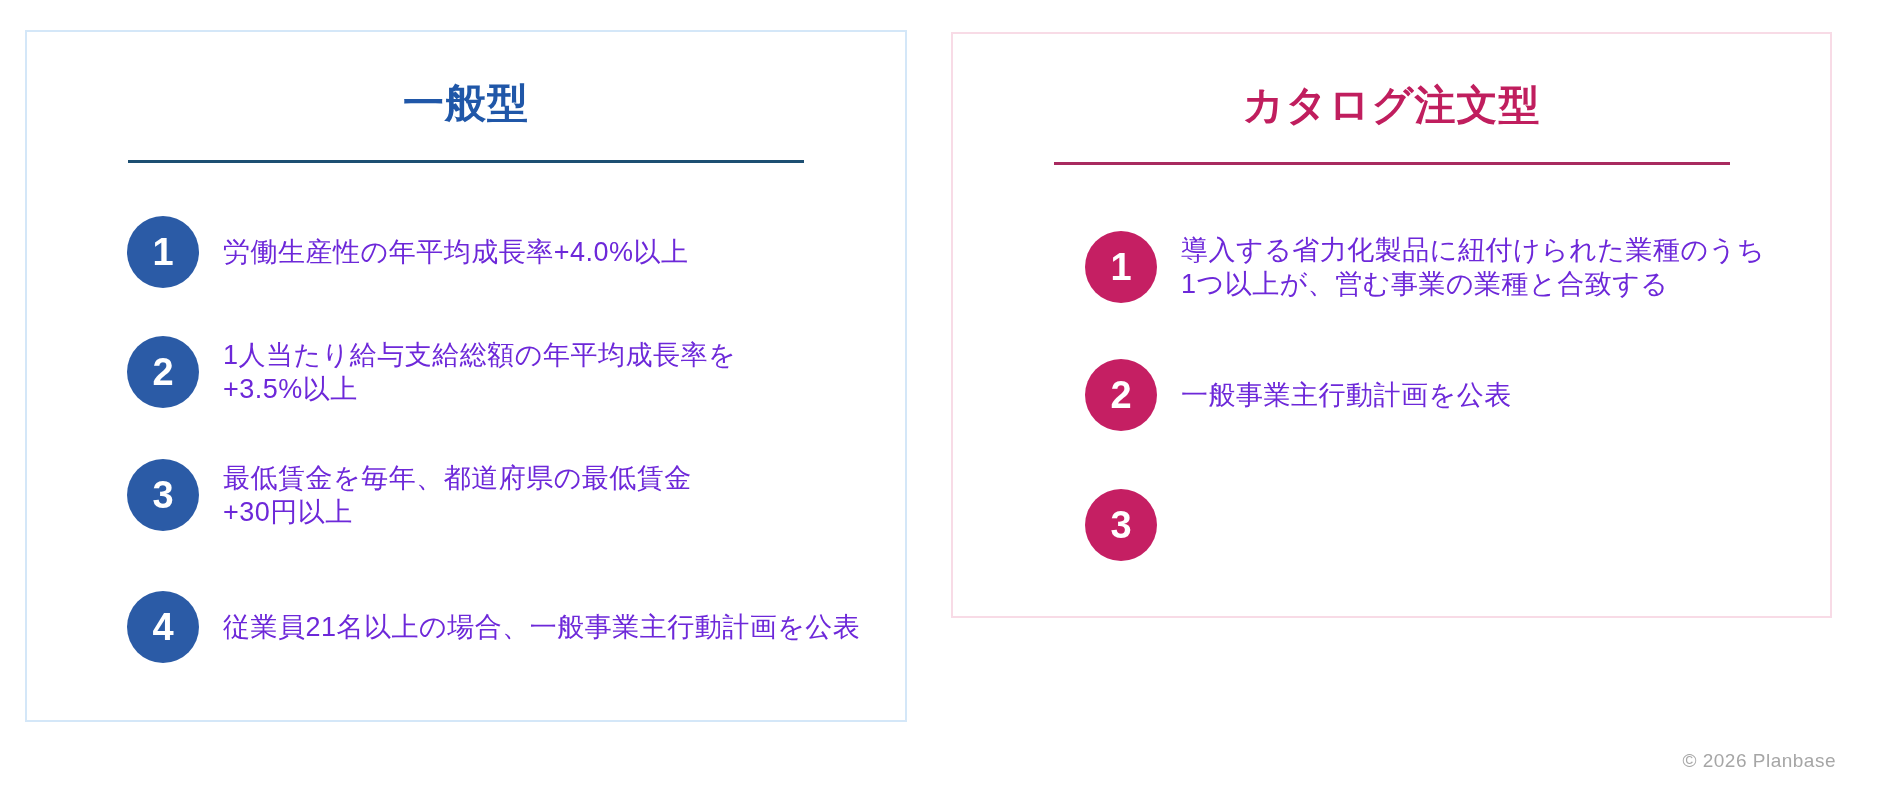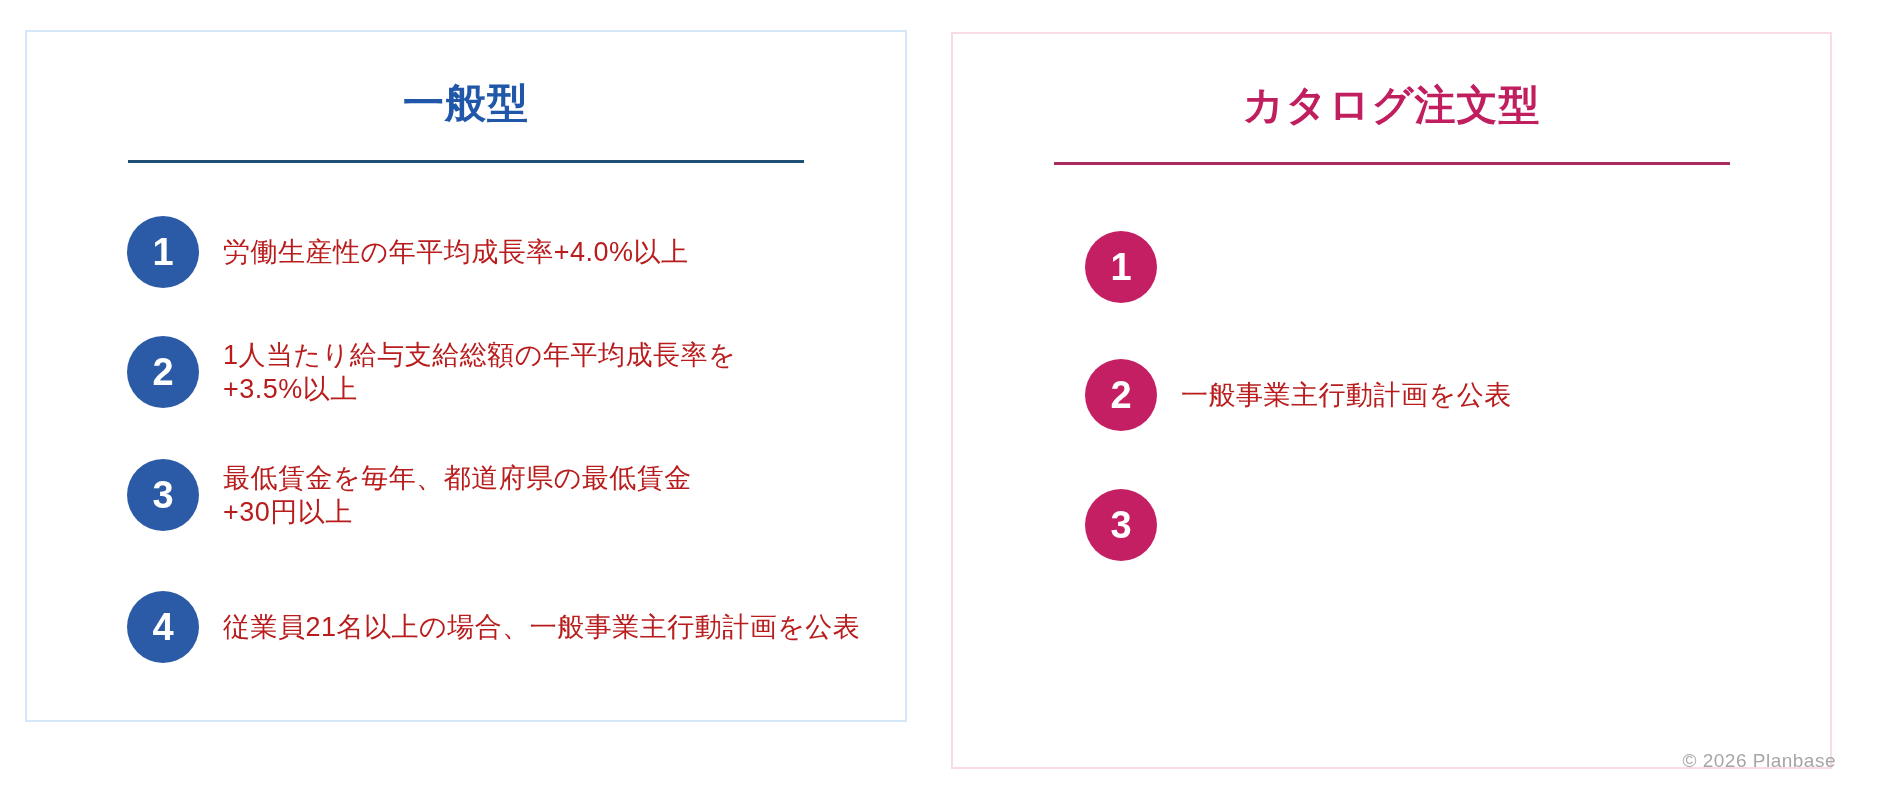--- a/index.html
+++ b/index.html
@@ -10,21 +10,21 @@
   }
 
   .panel {
     position:absolute; background:#ffffff;
   }
   .panel.general {
     left:25px; top:30px; width:882px; height:692px;
     border:2px solid #d4e7f8;
   }
   .panel.catalog {
-    left:951px; top:32px; width:881px; height:737px;
+    left:951px; top:32px; width:881px; height:586px;
     border:2px solid #f8dbe6;
   }
 
   .panel-title {
     position:absolute; top:44px; left:0; width:100%;
     text-align:center; font-size:41px; font-weight:bold;
     letter-spacing:1px;
   }
   .general .panel-title { color:#2057a8; }
   .catalog .panel-title { color:#c01e5e; }
@@ -54,21 +54,21 @@
 
   .circle {
     flex:0 0 72px; width:72px; height:72px; border-radius:50%;
     display:flex; align-items:center; justify-content:center;
     color:#ffffff; font-size:38px; font-weight:bold;
   }
   .general .circle { background:#2b5ba6; }
   .catalog .circle { background:#c51f63; }
 
   .item-text {
-    font-size:27px; line-height:34px; color:#b91c1c;
+    font-size:27px; line-height:34px; color:#6d28d9;
     letter-spacing:0.5px; white-space:nowrap;
   }
 
   .footer {
     position:absolute; top:750px; right:54px;
     font-size:19px; color:#a6a6a6; letter-spacing:0.5px;
     display:flex; align-items:baseline; gap:30px; white-space:nowrap;
   }
 </style>
 </head>
@@ -108,20 +108,24 @@
     </div>
   </div>
 </div>
 
 <div class="panel catalog">
   <div class="panel-title">カタログ注文型</div>
   <div class="title-underline"></div>
 
   <div class="item i0">
     <div class="circle">1</div>
+    <div class="item-text">
+      <div>導入する省力化製品に紐付けられた業種のうち</div>
+      <div>1つ以上が、営む事業の業種と合致する</div>
+    </div>
   </div>
 
   <div class="item i1">
     <div class="circle">2</div>
     <div class="item-text">
       <div>一般事業主行動計画を公表</div>
     </div>
   </div>
 
   <div class="item i2">

